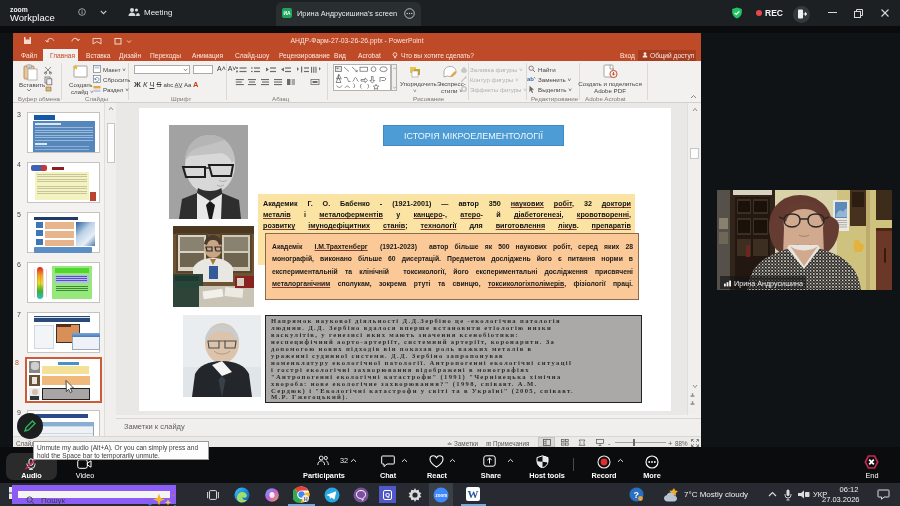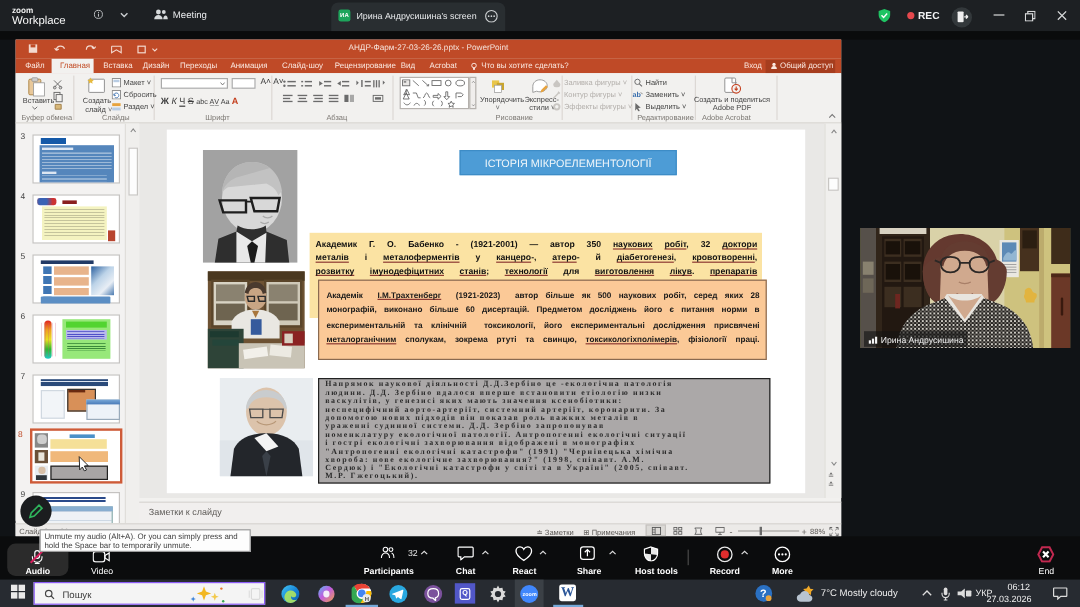--- a/index.html
+++ b/index.html
@@ -703,21 +703,21 @@
 
 <div class="a" id="taskbar" style="left:0;top:483px;width:900px;height:23px;background:#272b31;">
   <svg class="a" style="left:9px;top:3.5px" width="12" height="12" viewBox="0 0 12 12">
         <g fill="#eaeaea">
           <rect x="0" y="0" width="5.5" height="5.5"></rect>
           <rect x="6.5" y="0" width="5.5" height="5.5"></rect>
           <rect x="0" y="6.5" width="5.5" height="5.5"></rect>
           <rect x="6.5" y="6.5" width="5.5" height="5.5"></rect>
         </g>
       </svg>
-  <div class="a" style="left:28px;top:2px;width:193px;height:19px;background:#f4f4f4;border:1px solid #8b5cf6;">
+  <div class="a" style="left:12px;top:2px;width:164px;height:19px;background:#f4f4f4;border:6px solid #8b5cf6;">
     <svg class="a" style="left:8px;top:5px" width="9" height="9" viewBox="0 0 9 9">
           <circle cx="3.6" cy="3.6" r="2.7" fill="none" stroke="#444" stroke-width="1"></circle>
           <path d="M5.7 5.7L8 8" stroke="#444" stroke-width="1"></path>
         </svg>
     <div class="a" style="left:23px;top:4.5px;font-size:8px;color:#3c3c3c;">Пошук</div>
     <svg class="a" style="left:128px;top:2px" width="32" height="15" viewBox="0 0 32 15">
           <path d="M13 0.5l1.6 4.4 4.4 1.6-4.4 1.6L13 12.5l-1.6-4.4L7 6.5l4.4-1.6z" fill="#f2b722"></path>
           <path d="M22 6l0.9 2.4 2.4 0.9-2.4 0.9L22 12.6l-0.9-2.4-2.4-0.9 2.4-0.9z" fill="#f2c94c"></path>
           <path d="M4 9l0.6 1.6 1.6 0.6-1.6 0.6L4 13.4l-0.6-1.6-1.6-0.6 1.6-0.6z" fill="#3b82d8"></path>
           <circle cx="27.5" cy="2.5" r="1" fill="#e8742c"></circle>

